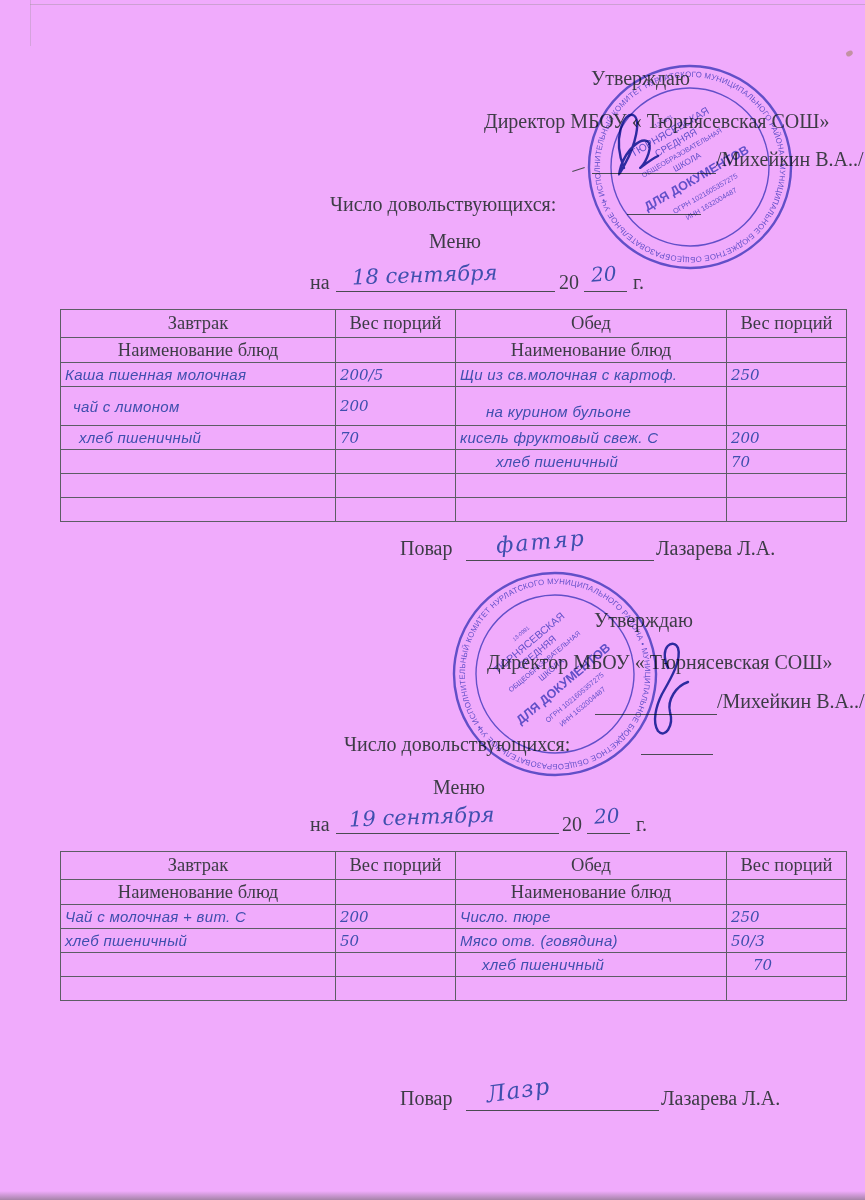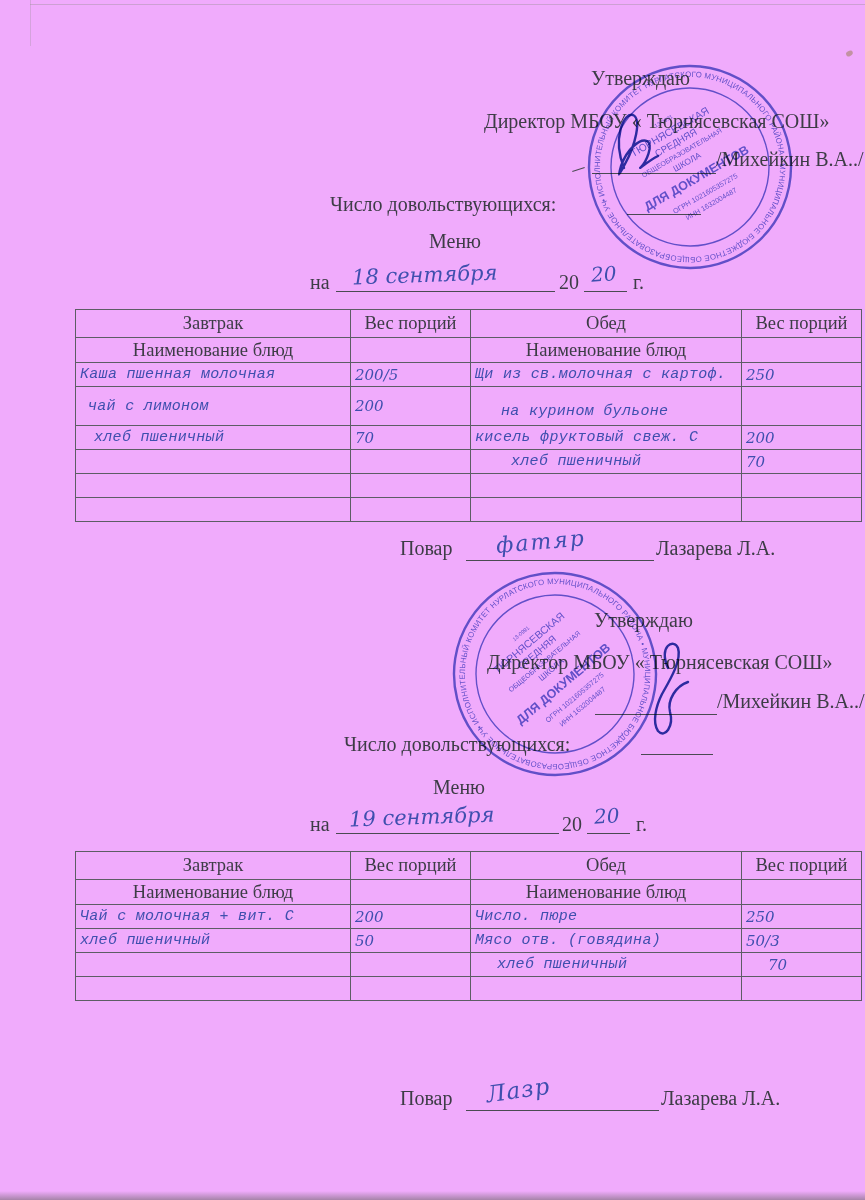--- a/index.html
+++ b/index.html
@@ -2,25 +2,25 @@
 <html><head>
 <meta charset="utf-8">
 <style>
   html,body{margin:0;padding:0;}
   body{width:865px;height:1200px;background:#e8e6e0;font-family:"Liberation Serif",serif;}
   .page{position:relative;width:865px;height:1200px;background:#f0abfc;overflow:hidden;}
   .abs{position:absolute;}
   .pr{font-family:"Liberation Serif",serif;color:#3d3c46;font-size:20px;white-space:nowrap;}
   .hw{font-family:"DejaVu Serif",serif;font-style:italic;color:#3f4fae;white-space:nowrap;}
   .ul{border-bottom:1.4px solid #4a4a52;height:0;}
-  table.menu{position:absolute;left:75px;width:786px;border-collapse:collapse;table-layout:fixed;background:transparent;}
+  table.menu{position:absolute;left:60px;width:786px;border-collapse:collapse;table-layout:fixed;background:transparent;}
   table.menu th,table.menu td{border:1px solid #5d5d65;padding:0 4px;overflow:hidden;white-space:nowrap;}
   table.menu th{font-family:"Liberation Serif",serif;font-weight:normal;color:#3d3c46;font-size:18.5px;text-align:center;height:27px;}
   table.menu td{height:23px;}
-  td.hwc{font-family:Liberation Mono, monospace;font-style:italic;color:#3f4fae;font-size:15px;letter-spacing:.3px;}
+  td.hwc{font-family:Liberation Sans, sans-serif;font-style:italic;color:#3f4fae;font-size:15px;letter-spacing:.3px;}
   td.num{font-family:"DejaVu Serif",serif;font-style:italic;color:#3f4fae;font-size:15px;padding-left:14px;}
   td.cont div{transform:translateY(-5px);padding-left:26px;margin-top:21px;}
   .stamp{position:absolute;mix-blend-mode:multiply;opacity:.82;}
   .sig{position:absolute;mix-blend-mode:multiply;}
   .scan-top{position:absolute;left:30px;top:4px;width:835px;height:0;border-bottom:1px solid rgba(140,140,135,.35);}
   .scan-left{position:absolute;left:30px;top:0;width:0;height:46px;border-left:1px solid rgba(140,140,135,.28);}
   .scan-bottom{position:absolute;left:0;bottom:0;width:865px;height:9px;background:linear-gradient(to bottom,rgba(0,0,0,0),rgba(92,92,86,.5));}
   .speck{position:absolute;left:846px;top:51px;width:7px;height:5px;background:#9c7d58;opacity:.55;border-radius:50% 40% 60% 50%;transform:rotate(-25deg);}
 </style>
 </head>

